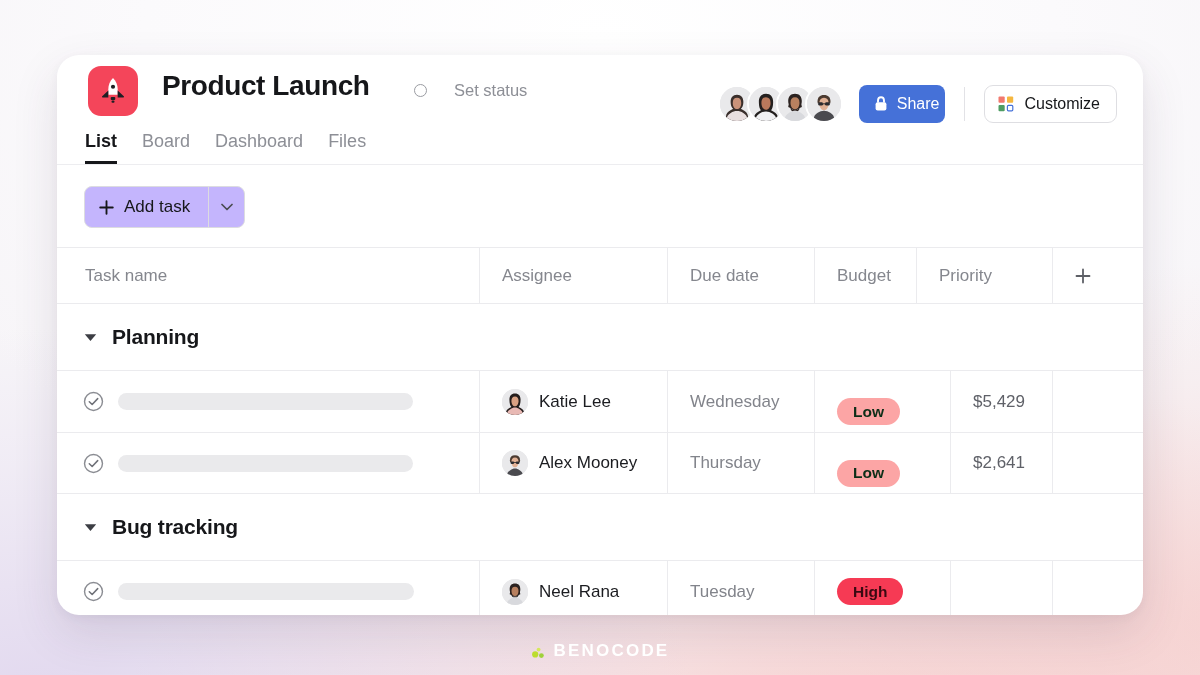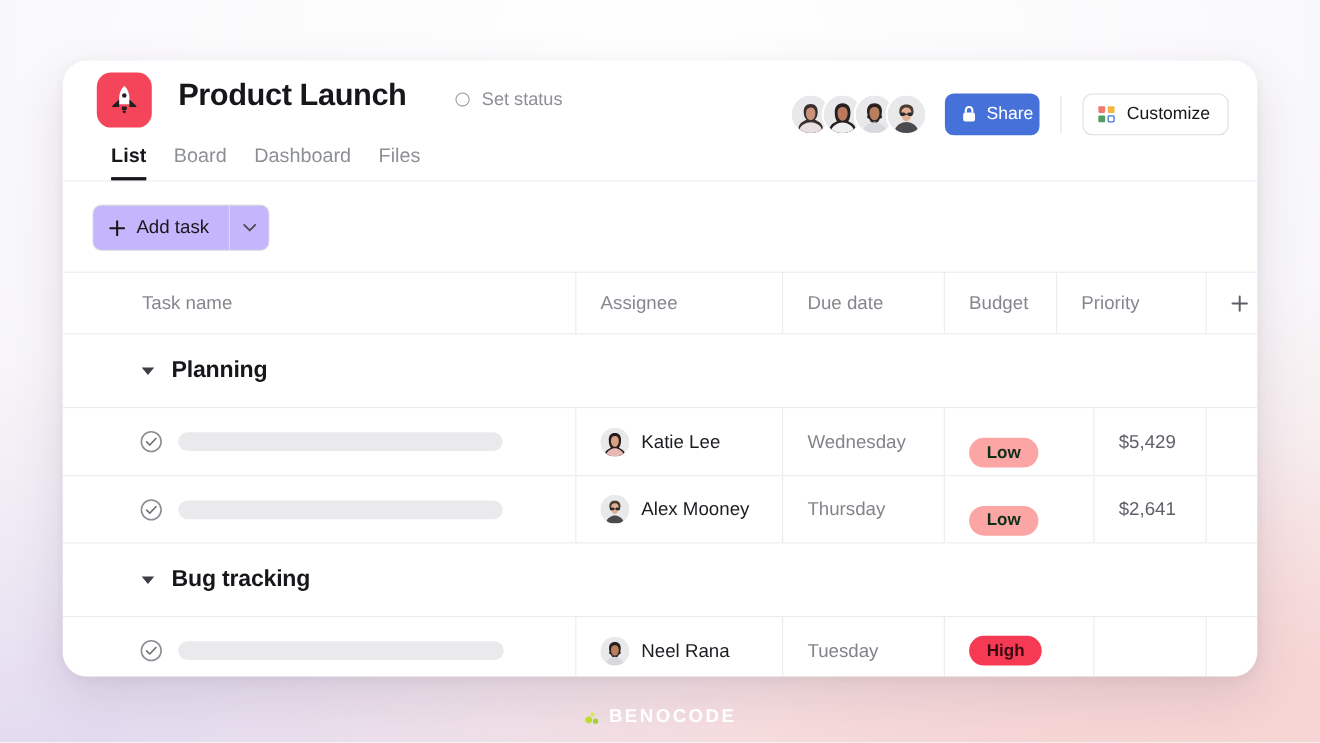--- a/index.html
+++ b/index.html
@@ -49,21 +49,21 @@
   .proj-icon svg { width: 30px; height: 30px; display: block; }
 
   .proj-title {
     position: absolute; left: 105px; top: 15px;
     font-size: 28px; font-weight: 700; color: #16171a;
     letter-spacing: -0.4px; white-space: nowrap;
   }
 
   .set-status {
     position: absolute; left: 357px; top: 26px;
-    display: flex; align-items: center; gap: 11px;
+    display: flex; align-items: center; gap: 27px;
     color: #8d8f96; font-size: 16.5px; white-space: nowrap;
   }
   .circ-icon {
     width: 13px; height: 13px; border-radius: 50%;
     border: 1.6px solid #9a9ca2; display: block;
   }
 
   
   .hdr-right {
     position: absolute; right: 26px; top: 30px;
@@ -110,21 +110,21 @@
   .tabs {
     position: absolute; left: 28px; bottom: 0;
     display: flex; align-items: flex-end; gap: 25px;
   }
   .tab {
     font-size: 18px; color: #8d8f96;
     padding-bottom: 9px; cursor: pointer;
     border-bottom: 3px solid transparent;
     white-space: nowrap;
   }
-  .tab.active { color: #16171a; font-weight: 700; border-bottom-color: #16171a; margin-left: 16px; }
+  .tab.active { color: #16171a; font-weight: 700; border-bottom-color: #16171a; }
 
   
   .toolbar { height: 82px; position: relative; }
   .addtask-wrap {
     position: absolute; left: 27px; top: 21px;
     display: flex; align-items: stretch;
     border: 1px solid #dcdce0; border-radius: 8px;
     background: #c4b5fd; overflow: hidden;
   }
   .addtask-main {
@@ -138,21 +138,21 @@
   .addtask-caret {
     width: 36px; background: transparent; border: none;
     border-left: 1px solid #dcdce0;
     display: flex; align-items: center; justify-content: center;
     cursor: pointer;
   }
   .chev { width: 12px; height: 8px; display: block; }
 
   
   .tbl { width: 100%; }
-  .row { display: flex; align-items: stretch; position: relative; padding-left: 44px; }
+  .row { display: flex; align-items: stretch; position: relative; }
 
   .c-task   { width: 422px; flex: 0 0 422px; }
   .c-assign { width: 188px; flex: 0 0 188px; }
   .c-due    { width: 147px; flex: 0 0 147px; }
   .c-prio   { width: 136px; flex: 0 0 136px; }
   .c-budget { width: 102px; flex: 0 0 102px; }
   .c-add    { width: 90px;  flex: 0 0 90px;  }
 
   .hdr-row {
     border-top: 1px solid #ebebee;

